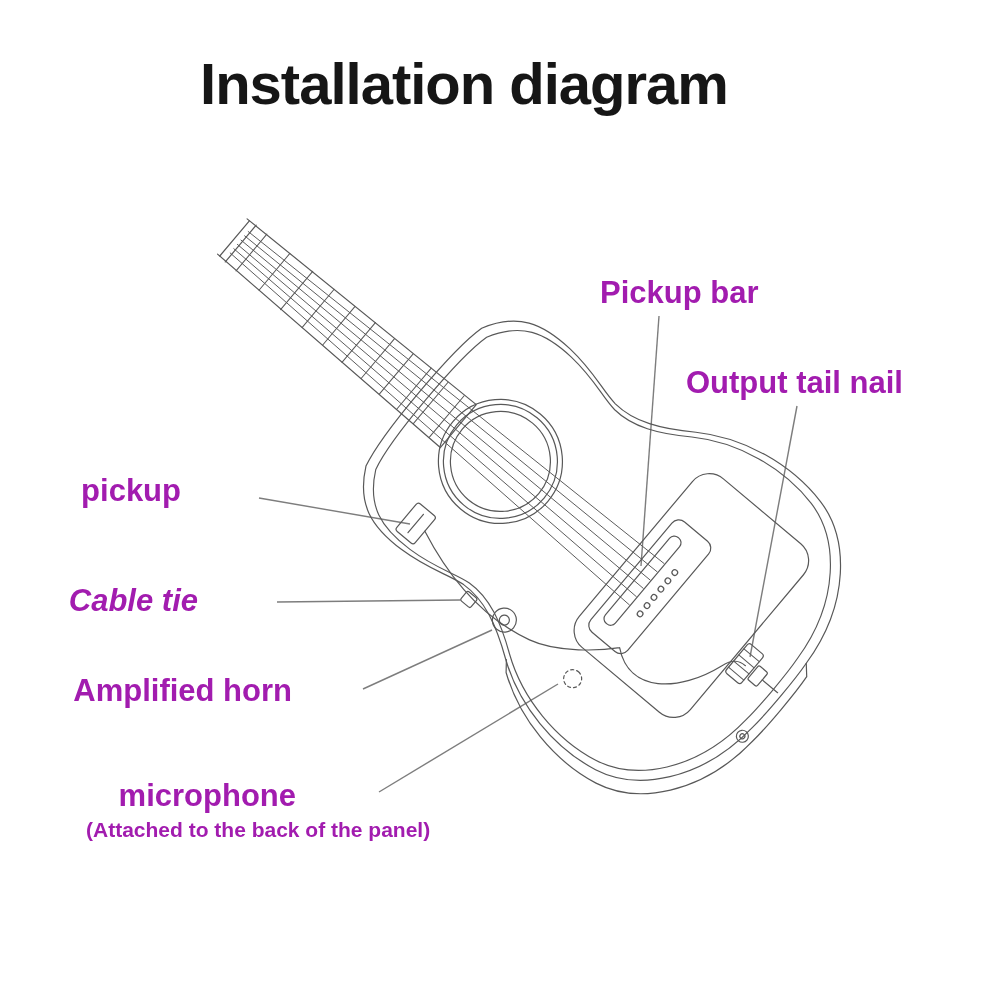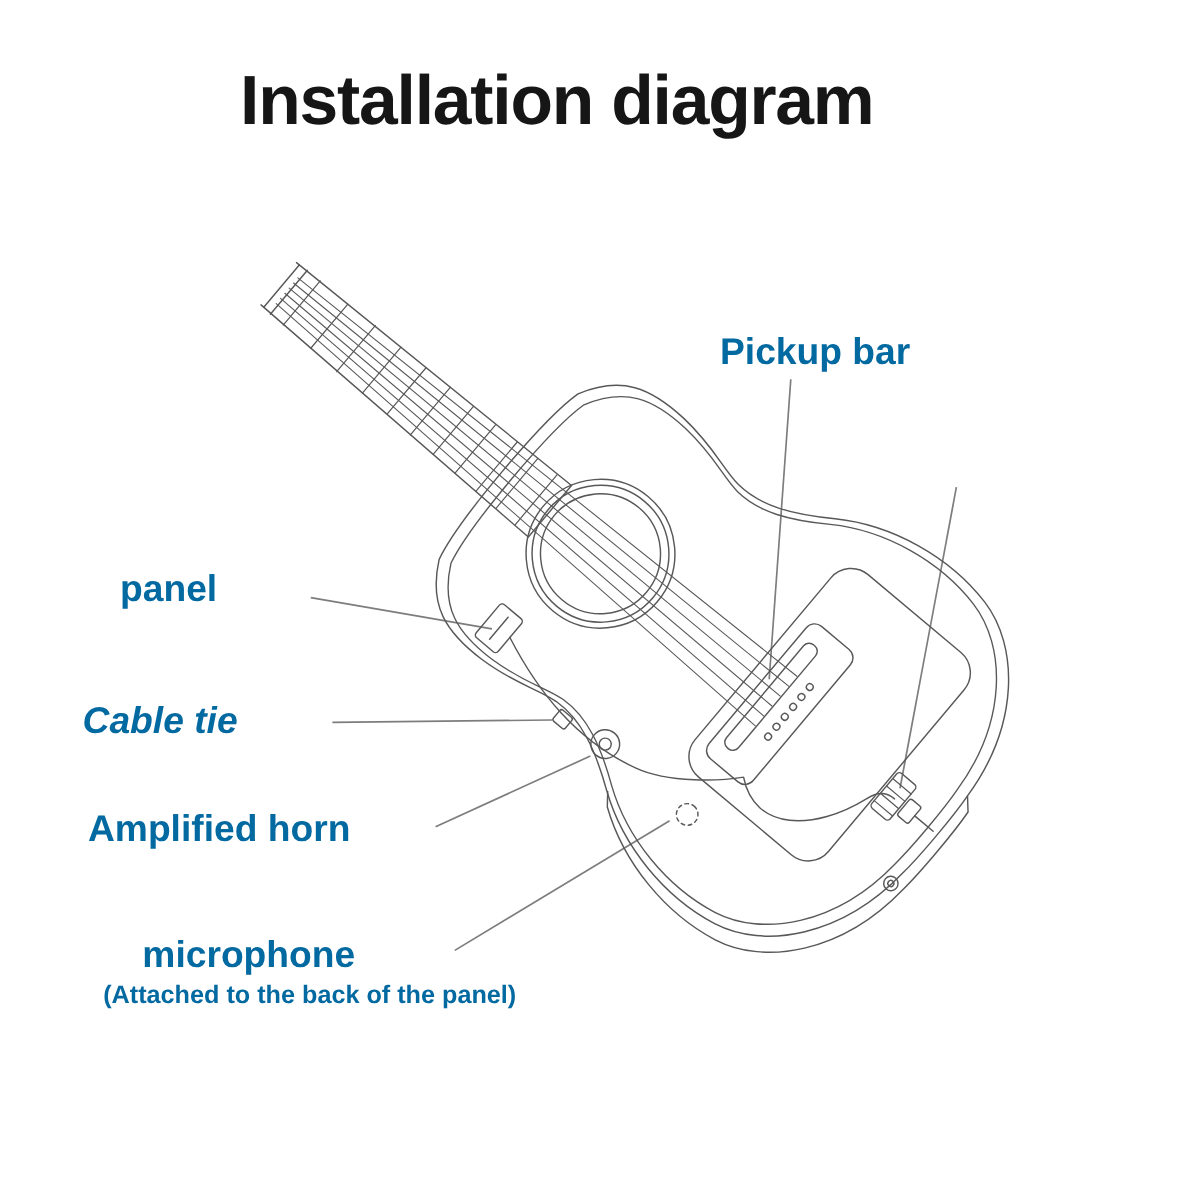--- a/index.html
+++ b/index.html
@@ -6,21 +6,21 @@
   .canvas {
     position:relative; width:928px; height:1000px; background:#ffffff;
     overflow:hidden; font-family:"Liberation Sans", sans-serif; color:#161616;
   }
   .title {
     position:absolute; left:50%; top:50px; transform:translateX(-50%);
     margin:0; font-size:58px; font-weight:800; letter-spacing:-1px;
     color:#161616; white-space:nowrap;
   }
   .label {
-    position:absolute; font-size:31px; font-weight:700; color:#0369a1;
+    position:absolute; font-size:31px; font-weight:700; color:#a21caf;
     white-space:nowrap; line-height:1.1;
   }
   .label.small {
     font-size:21px; font-weight:600;
   }
   #lbl-pickup-bar { left:600px; top:276px; }
   #lbl-output     { left:686px; top:366px; }
   #lbl-pickup     { right:747px; top:474px; }
   #lbl-cable      { right:730px; top:584px;font-style:italic; }
   #lbl-horn       { right:636px; top:674px;margin-left:30px; }
@@ -124,22 +124,23 @@
       <g>
         <circle cx="545" cy="777" r="6"></circle>
         <circle cx="545" cy="777" r="2.5"></circle>
       </g>
 
     </g>
   </svg>
 
   <div class="label" id="lbl-pickup-bar">Pickup bar</div>
 
+  <div class="label" id="lbl-output">Output tail nail</div>
 
-  <div class="label" id="lbl-pickup">panel</div>
+  <div class="label" id="lbl-pickup">pickup</div>
 
   <div class="label" id="lbl-cable">Cable tie</div>
 
   <div class="label" id="lbl-horn">Amplified horn</div>
 
   <div class="label" id="lbl-mic">microphone</div>
 
   <div class="label small" id="lbl-note">(Attached to the back of the panel)</div>
 
 </div>

